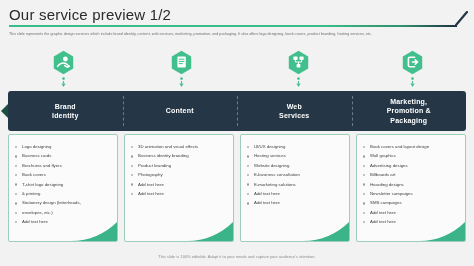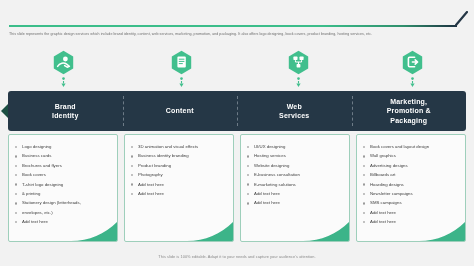--- a/index.html
+++ b/index.html
@@ -154,20 +154,21 @@
     font-size:3.9px;
     color:#8a8a8a;
     letter-spacing:.05px;
   }
 </style>
 </head>
 <body>
 
 <div class="slide">
 
+  <div class="title">Our service preview 1/2</div>
 
   <div class="rule"></div>
 
   <svg class="slash" viewBox="0 0 13 15">
     <path d="M1 14 L12 1" stroke="#253746" stroke-width="2.2" stroke-linecap="round" fill="none"></path>
   </svg>
 
   <div class="subtitle">This slide represents the graphic design services which include brand identity, content, web services, marketing, promotion, and packaging. It also offers logo designing, book covers, product branding, hosting services, etc.</div>
 
   <div class="icons">

